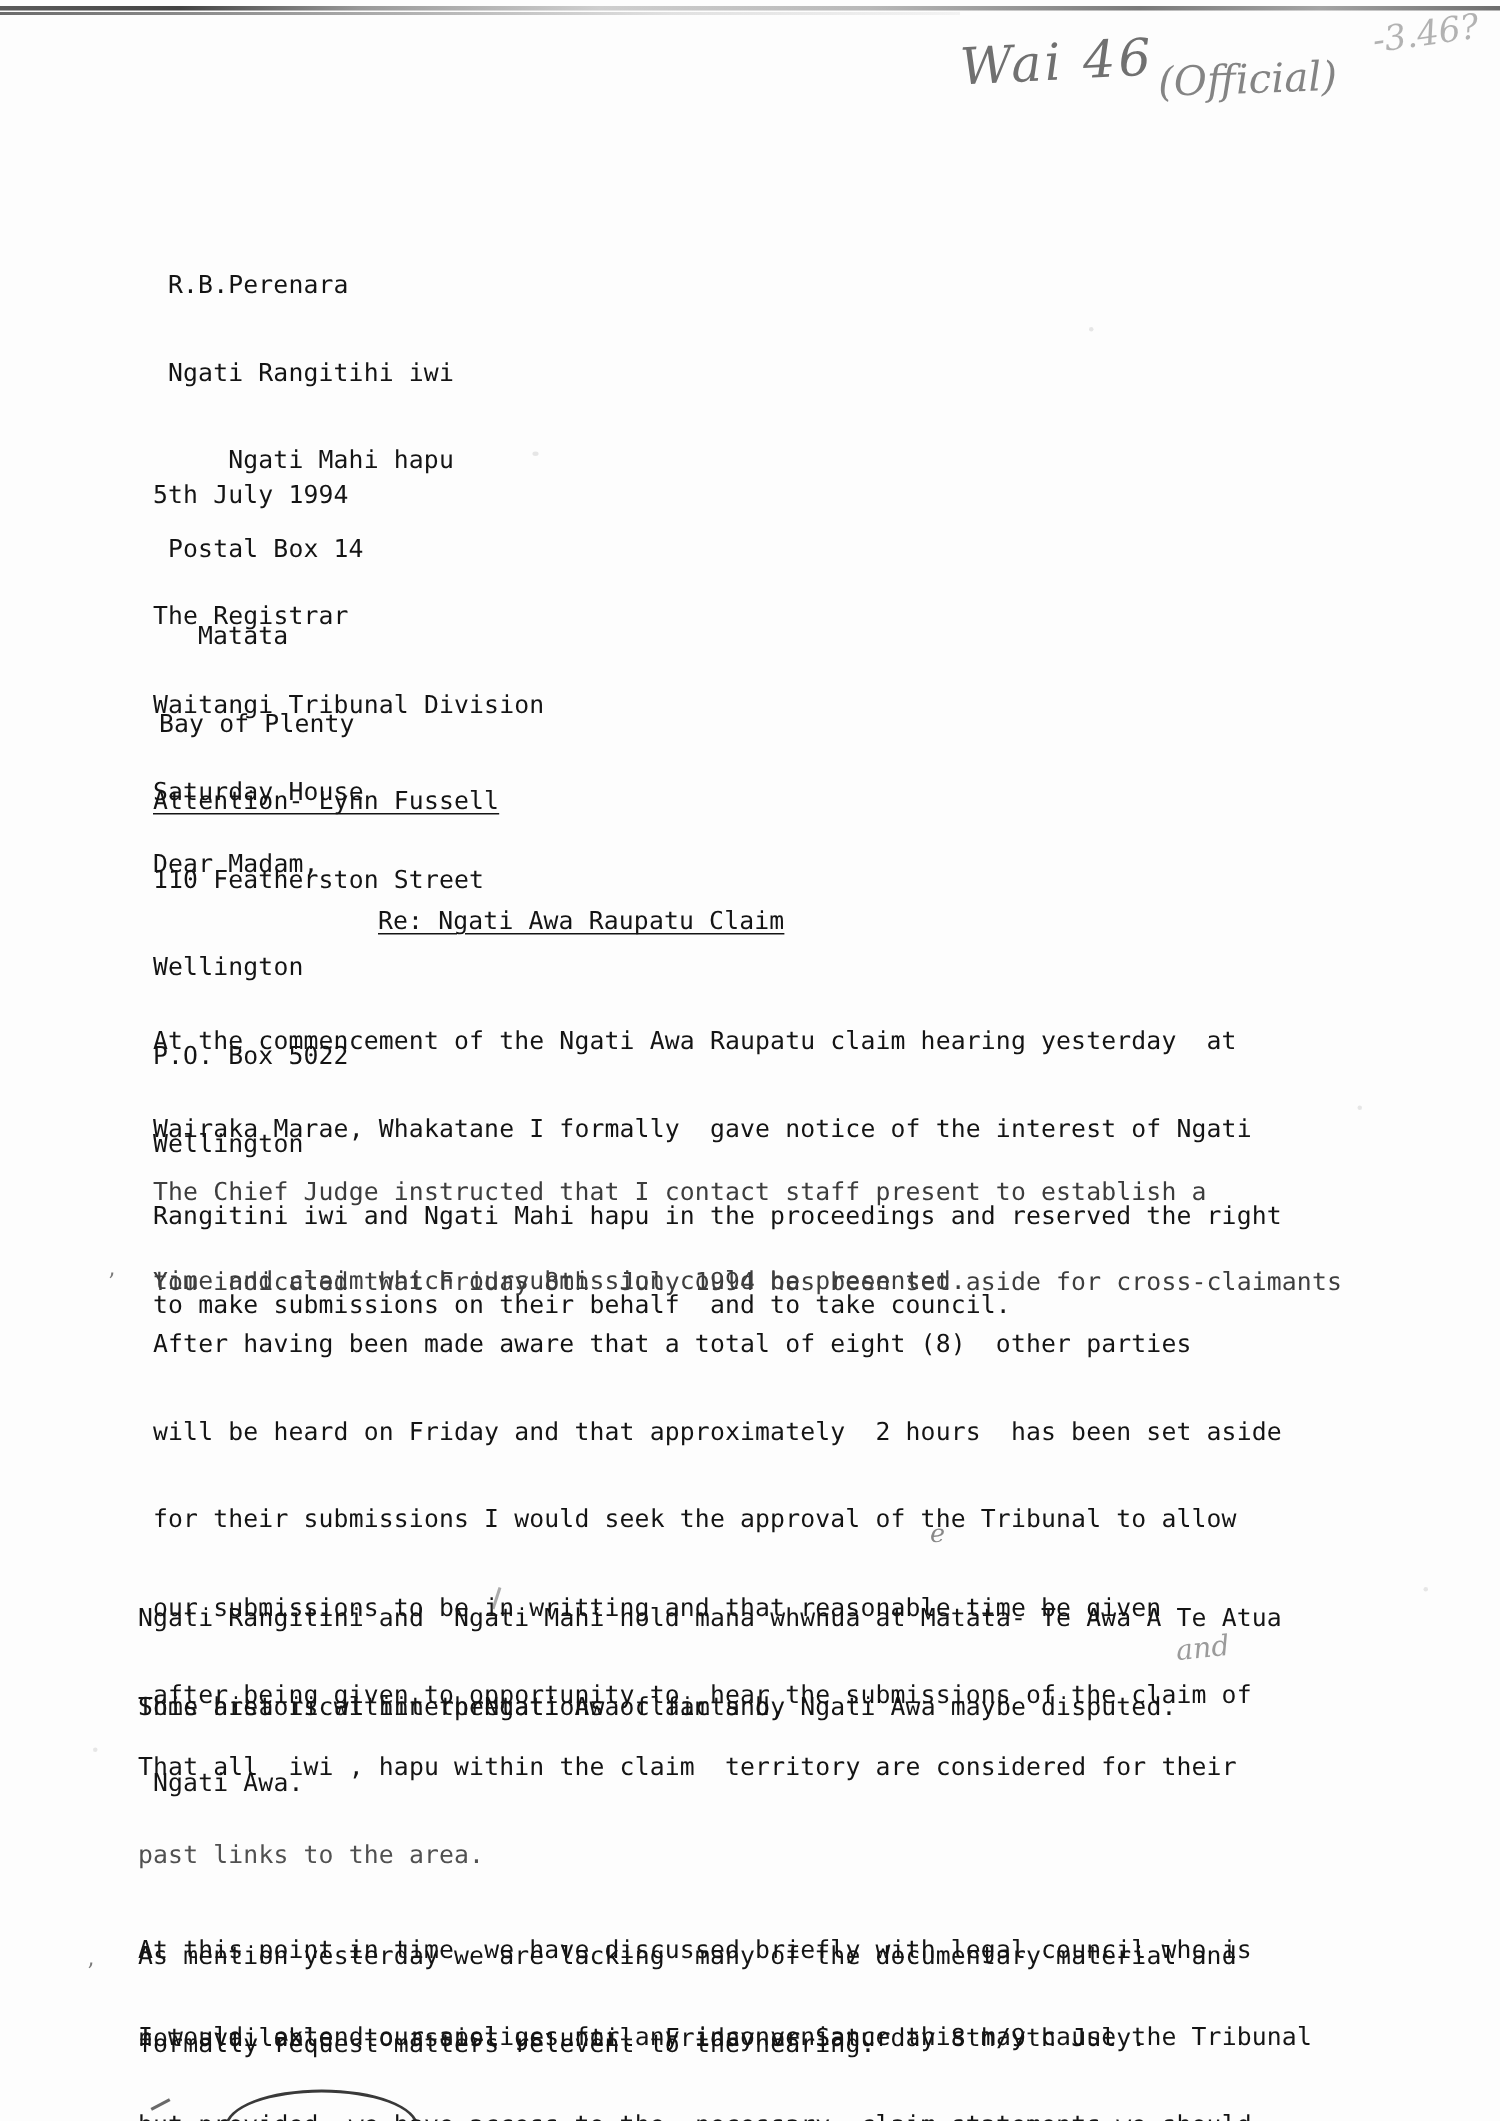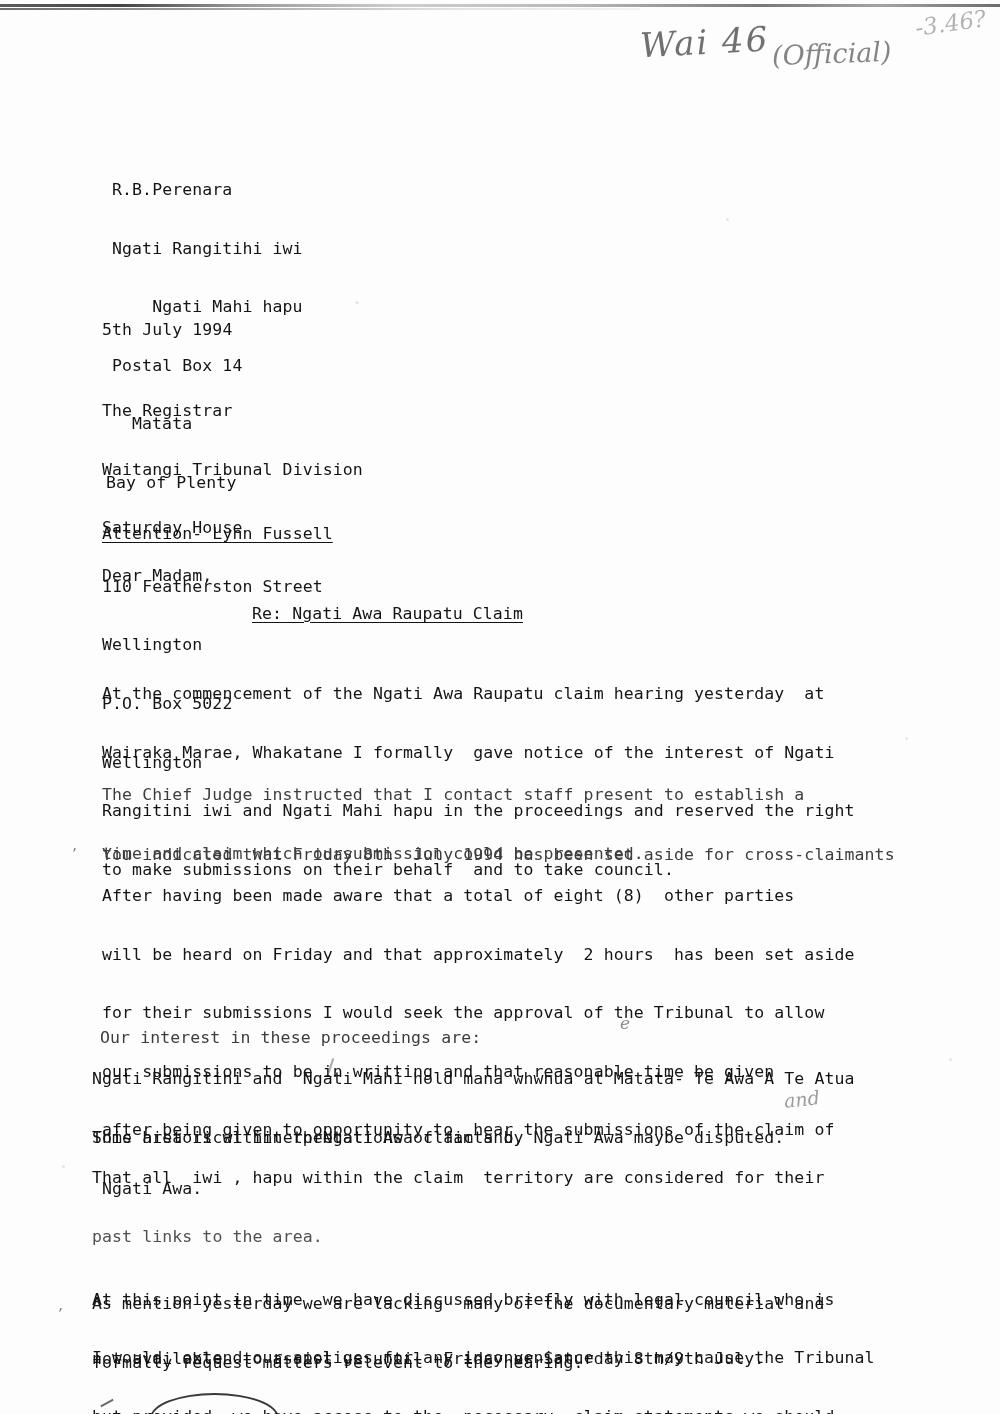--- a/index.html
+++ b/index.html
@@ -199,23 +199,20 @@
 
   <div class="blk" style="left:102px; top:848px;">
     <span class="tx">After having been made aware that a total of eight (8)  other parties</span>
     <span class="tx">will be heard on Friday and that approximately  2 hours  has been set aside</span>
     <span class="tx">for their submissions I would seek the approval of the Tribunal to allow</span>
     <span class="tx">our submissions to be in writting and that reasonable time be given</span>
     <span class="tx">after being given to opportunity to  hear the submissions of the claim of</span>
     <span class="tx">Ngati Awa.</span>
   </div>
 
-  <div class="blk fade" style="left:100px; top:990px;">
-    <span class="tx">Our interest in these proceedings are:</span>
-  </div>
 
   <div class="blk" style="left:92px; top:1031px;">
     <span class="tx">Ngati Rangitini and  Ngati Mahi hold mana whwnua at Matata- Te Awa A Te Atua</span>
     <span class="tx">This area is within theNgati Awa claim and,</span>
   </div>
   <div class="hand" id="hw-e-insert">e</div>
   <div class="pen-slash" id="slash-1"></div>
 
   <div class="blk" style="left:92px; top:1090px;">
     <span class="tx">Some historical interpretations of facts by Ngati Awa maybe disputed.</span>

